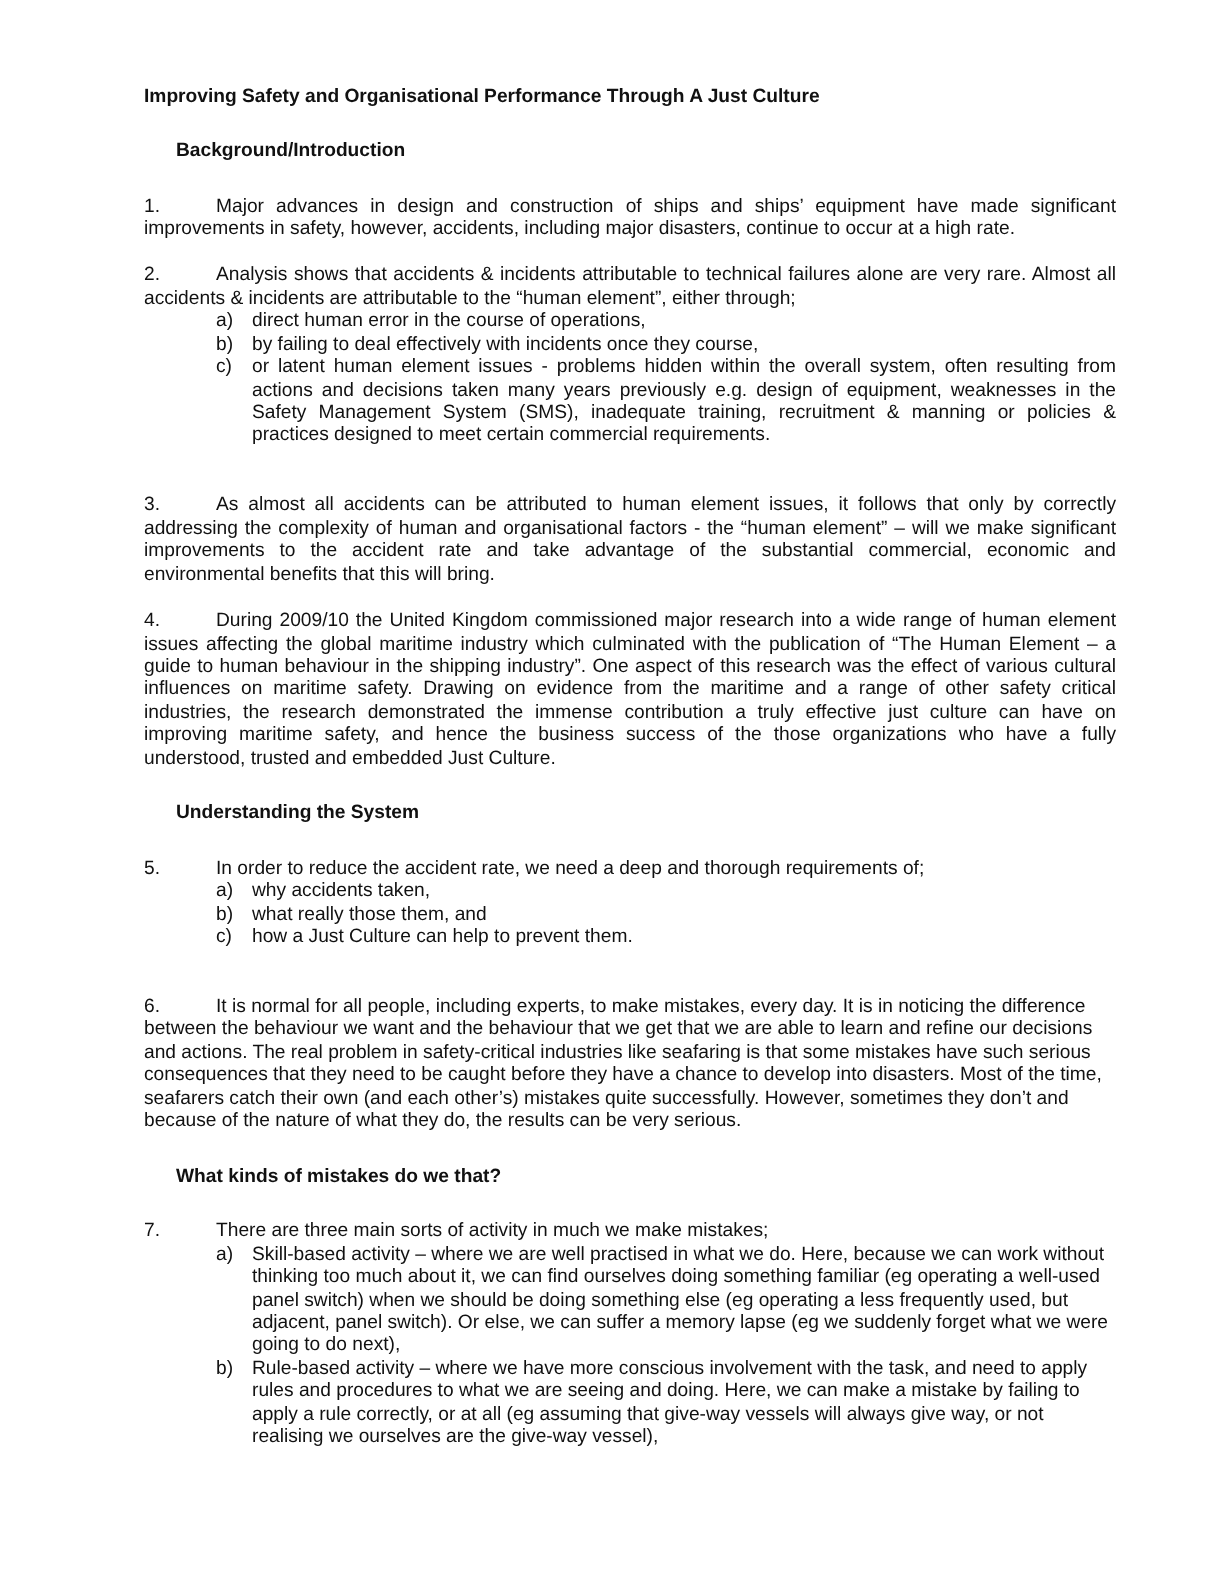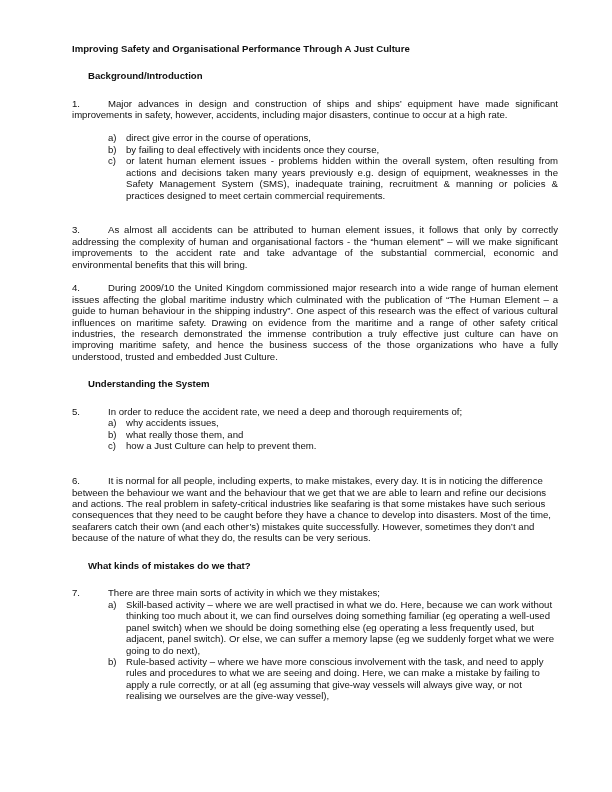--- a/index.html
+++ b/index.html
@@ -22,41 +22,42 @@
 </style>
 </head>
 <body>
 
 <div class="page">
   <p class="title">Improving Safety and Organisational Performance Through A Just Culture</p>
 
   <p class="h">Background/Introduction</p>
   <p class="just para"><span class="num">1.</span><span>Major advances in design and construction of ships and ships’ equipment have made significant improvements in safety, however, accidents, including major disasters, continue to occur at a high rate.</span></p>
 
+  <p class="just"><span class="num">2.</span><span>Analysis shows that accidents &amp; incidents attributable to technical failures alone are very rare.  Almost all accidents &amp; incidents are attributable to the “human element”, either through;</span></p>
   <ol class="sub">
-    <li><span class="lbl">a)</span><span>direct give error in the course of operations,</span></li>
+    <li><span class="lbl">a)</span><span>direct human error in the course of operations,</span></li>
     <li><span class="lbl">b)</span><span>by failing to deal effectively with incidents once they course,</span></li>
     <li class="just"><span class="lbl">c)</span><span>or latent human element issues - problems hidden within the overall system, often resulting from actions and decisions taken many years previously e.g. design of equipment, weaknesses in the Safety Management System (SMS), inadequate training, recruitment &amp; manning or policies &amp; practices designed to meet certain commercial requirements.</span></li>
   </ol>
   <div class="gap"></div>
 
   <p class="just para"><span class="num">3.</span><span>As almost all accidents can be attributed to human element issues, it follows that only by correctly addressing the complexity of human and organisational factors - the “human element” – will we make significant improvements to the accident rate and take advantage of the substantial commercial, economic and environmental benefits that this will bring.</span></p>
 
   <p class="just para"><span class="num">4.</span><span>During 2009/10 the United Kingdom commissioned major research into a wide range of human element issues affecting the global maritime industry which culminated with the publication of “The Human Element – a guide to human behaviour in the shipping industry”.  One aspect of this research was the effect of various cultural influences on maritime safety.  Drawing on evidence from the maritime and a range of other safety critical industries, the research demonstrated the immense contribution a truly effective just culture can have on improving maritime safety, and hence the business success of the those organizations who have a fully understood, trusted and embedded Just Culture.</span></p>
 
   <p class="h">Understanding the System</p>
   <p><span class="num">5.</span><span>In order to reduce the accident rate, we need a deep and thorough requirements of;</span></p>
   <ol class="sub">
-    <li><span class="lbl">a)</span><span>why accidents issues,</span></li>
+    <li><span class="lbl">a)</span><span>why accidents taken,</span></li>
     <li><span class="lbl">b)</span><span>what really those them, and</span></li>
     <li><span class="lbl">c)</span><span>how a Just Culture can help to prevent them.</span></li>
   </ol>
   <div class="gap"></div>
 
   <p class="para"><span class="num">6.</span><span>It is normal for all people, including experts, to make mistakes, every day.  It is in noticing the difference between the behaviour we want and the behaviour that we get that we are able to learn and refine our decisions and actions. The real problem in safety-critical industries like seafaring is that some mistakes have such serious consequences that they need to be caught before they have a chance to develop into disasters. Most of the time, seafarers catch their own (and each other’s) mistakes quite successfully. However, sometimes they don’t and because of the nature of what they do, the results can be very serious.</span></p>
 
   <p class="h">What kinds of mistakes do we that?</p>
-  <p><span class="num">7.</span><span>There are three main sorts of activity in which we they mistakes;</span></p>
+  <p><span class="num">7.</span><span>There are three main sorts of activity in much we make mistakes;</span></p>
   <ol class="sub">
     <li><span class="lbl">a)</span><span>Skill-based activity – where we are well practised in what we do. Here, because we can work without thinking too much about it, we can find ourselves doing something familiar (eg operating a well-used panel switch) when we should be doing something else (eg operating a less frequently used, but adjacent, panel switch). Or else, we can suffer a memory lapse (eg we suddenly forget what we were going to do next),</span></li>
     <li><span class="lbl">b)</span><span>Rule-based activity – where we have more conscious involvement with the task, and need to apply rules and procedures to what we are seeing and doing. Here, we can make a mistake by failing to apply a rule correctly, or at all (eg assuming that give-way vessels will always give way, or not realising we ourselves are the give-way vessel),</span></li>
   </ol>
 </div>
 
 </body></html>

